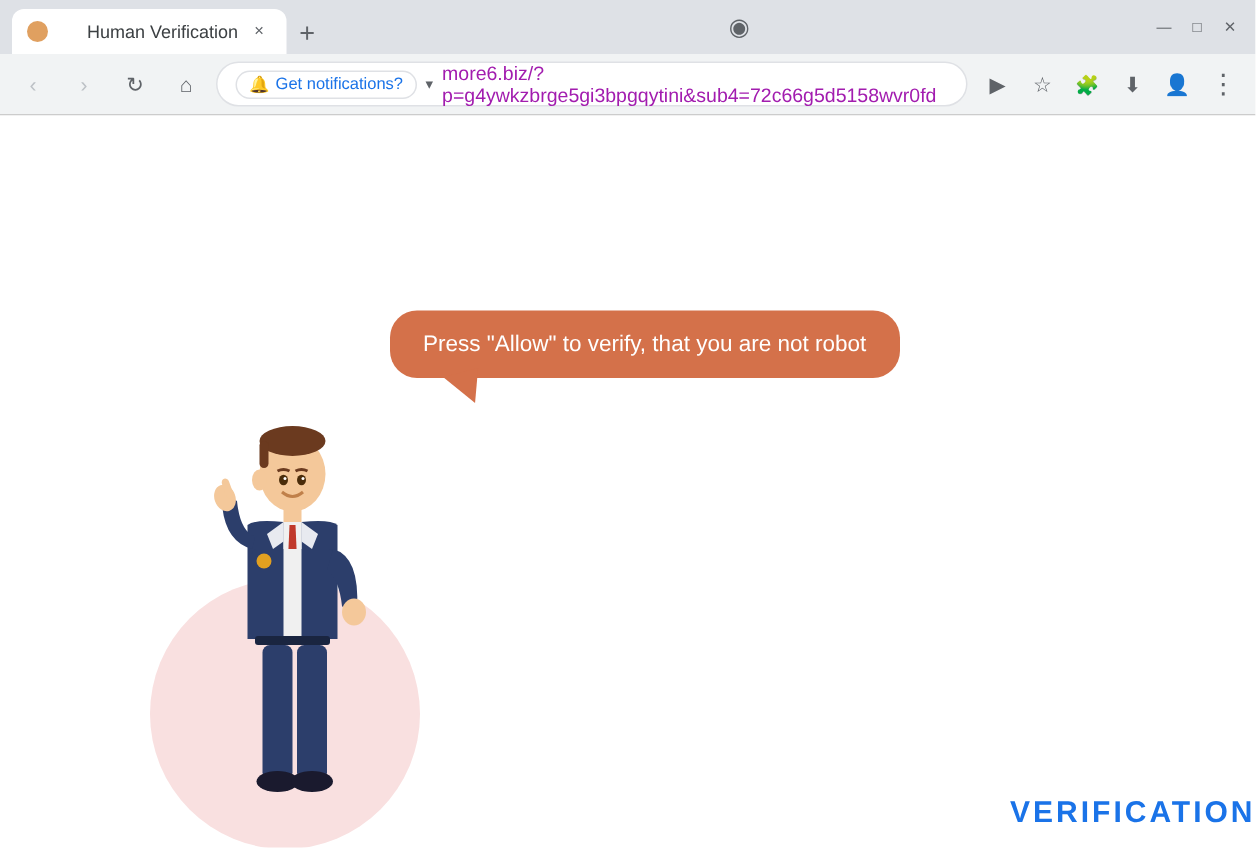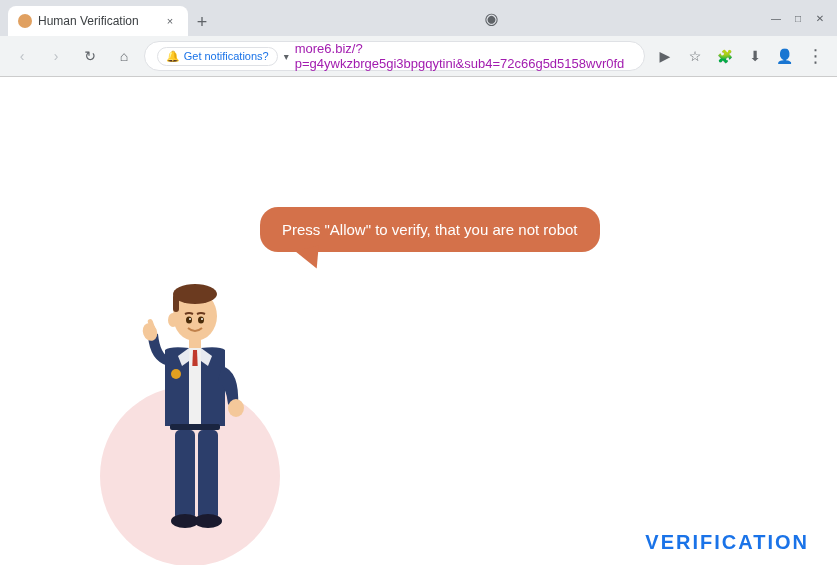--- a/index.html
+++ b/index.html
@@ -44,20 +44,21 @@
       background: #e0a060;
       border-radius: 50%;
       flex-shrink: 0;
     }
     .tab-title {
       flex: 1;
       white-space: nowrap;
       overflow: hidden;
       text-overflow: ellipsis;
       font-size: 12px;
+      margin-left: 20px;
     }
     .tab-close {
       width: 16px;
       height: 16px;
       display: flex;
       align-items: center;
       justify-content: center;
       border-radius: 50%;
       font-size: 11px;
       color: #5f6368;
@@ -224,21 +225,21 @@
       border-left: 16px solid transparent;
       border-right: 8px solid transparent;
       border-top: 22px solid #d4714a;
       transform: rotate(-15deg);
     }
 
     
     .verification-watermark {
       position: absolute;
       bottom: 12px;
-      right: 28px;
+      right: 0;
       font-size: 20px;
       font-weight: 800;
       color: #1a73e8;
       letter-spacing: 2px;
     }
 
     
     .character-svg {
       position: absolute;
       bottom: 0;

